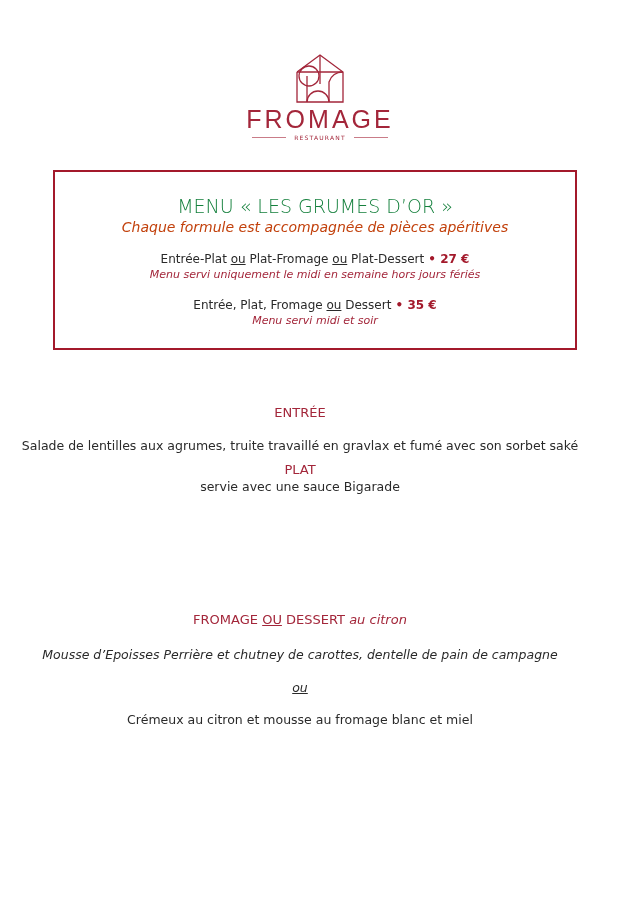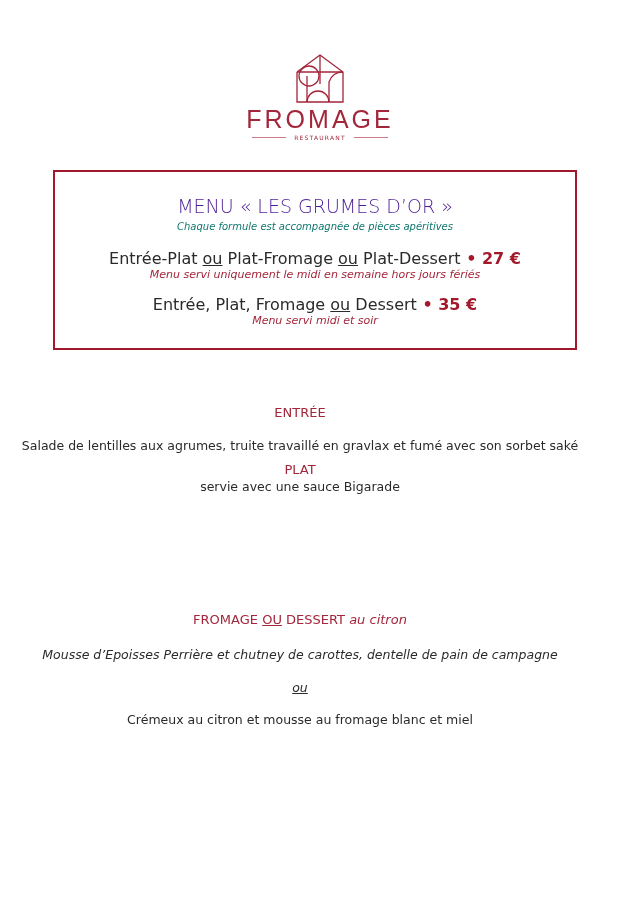--- a/index.html
+++ b/index.html
@@ -3,23 +3,23 @@
 <meta charset="utf-8">
 <style>
   html, body { margin:0; padding:0; background:#ffffff; }
   body { width:640px; height:904px; position:relative; font-family:"DejaVu Sans", sans-serif; color:#2a2a2a; overflow:hidden; }
   .logo { position:absolute; left:0; top:52px; width:640px; text-align:center; }
   .logo svg { display:block; margin:0 auto; }
   .brand { font-family:"Liberation Sans", sans-serif; color:#a3263a; font-size:25px; letter-spacing:3px; line-height:26px; margin-top:2px; font-weight:300; }
   .sub { display:flex; align-items:center; justify-content:center; gap:8px; color:#a3263a; font-size:6px; letter-spacing:1.2px; margin-top:2px; }
   .sub .line { width:34px; height:1px; background:#c97c88; }
   .box { position:absolute; left:53px; top:170px; width:524px; height:180px; border:2px solid #a3192b; box-sizing:border-box; text-align:center; }
-  .title { color:#4c1d95; font-size:19px; margin-top:22px; line-height:24px; font-weight:300; }
-  .tagline { color:#0f766e; font-style:italic; font-size:10px; line-height:16px; margin-top:1px; }
-  .formula { font-size:16px; line-height:16px; color:#2a2a2a; }
+  .title { color:#15803d; font-size:19px; margin-top:22px; line-height:24px; font-weight:300; }
+  .tagline { color:#c2410c; font-style:italic; font-size:14px; line-height:16px; margin-top:1px; }
+  .formula { font-size:12px; line-height:16px; color:#2a2a2a; }
   .formula.f1 { margin-top:16px; }
   .formula.f2 { margin-top:16px; }
   .u { text-decoration:underline; }
   .price { color:#a3192b; font-weight:bold; }
   .note { color:#a3263a; font-style:italic; font-size:11px; line-height:13px; margin-top:1px; }
   .section { position:absolute; left:0; width:600px; text-align:center; }
   .sec-title { color:#a3263a; font-size:13px; line-height:16px; }
   .dish { font-size:12.5px; line-height:18px; color:#2a2a2a;text-align:center; }
   .ou { font-style:italic; text-decoration:underline; font-size:12.5px; }
 </style>

